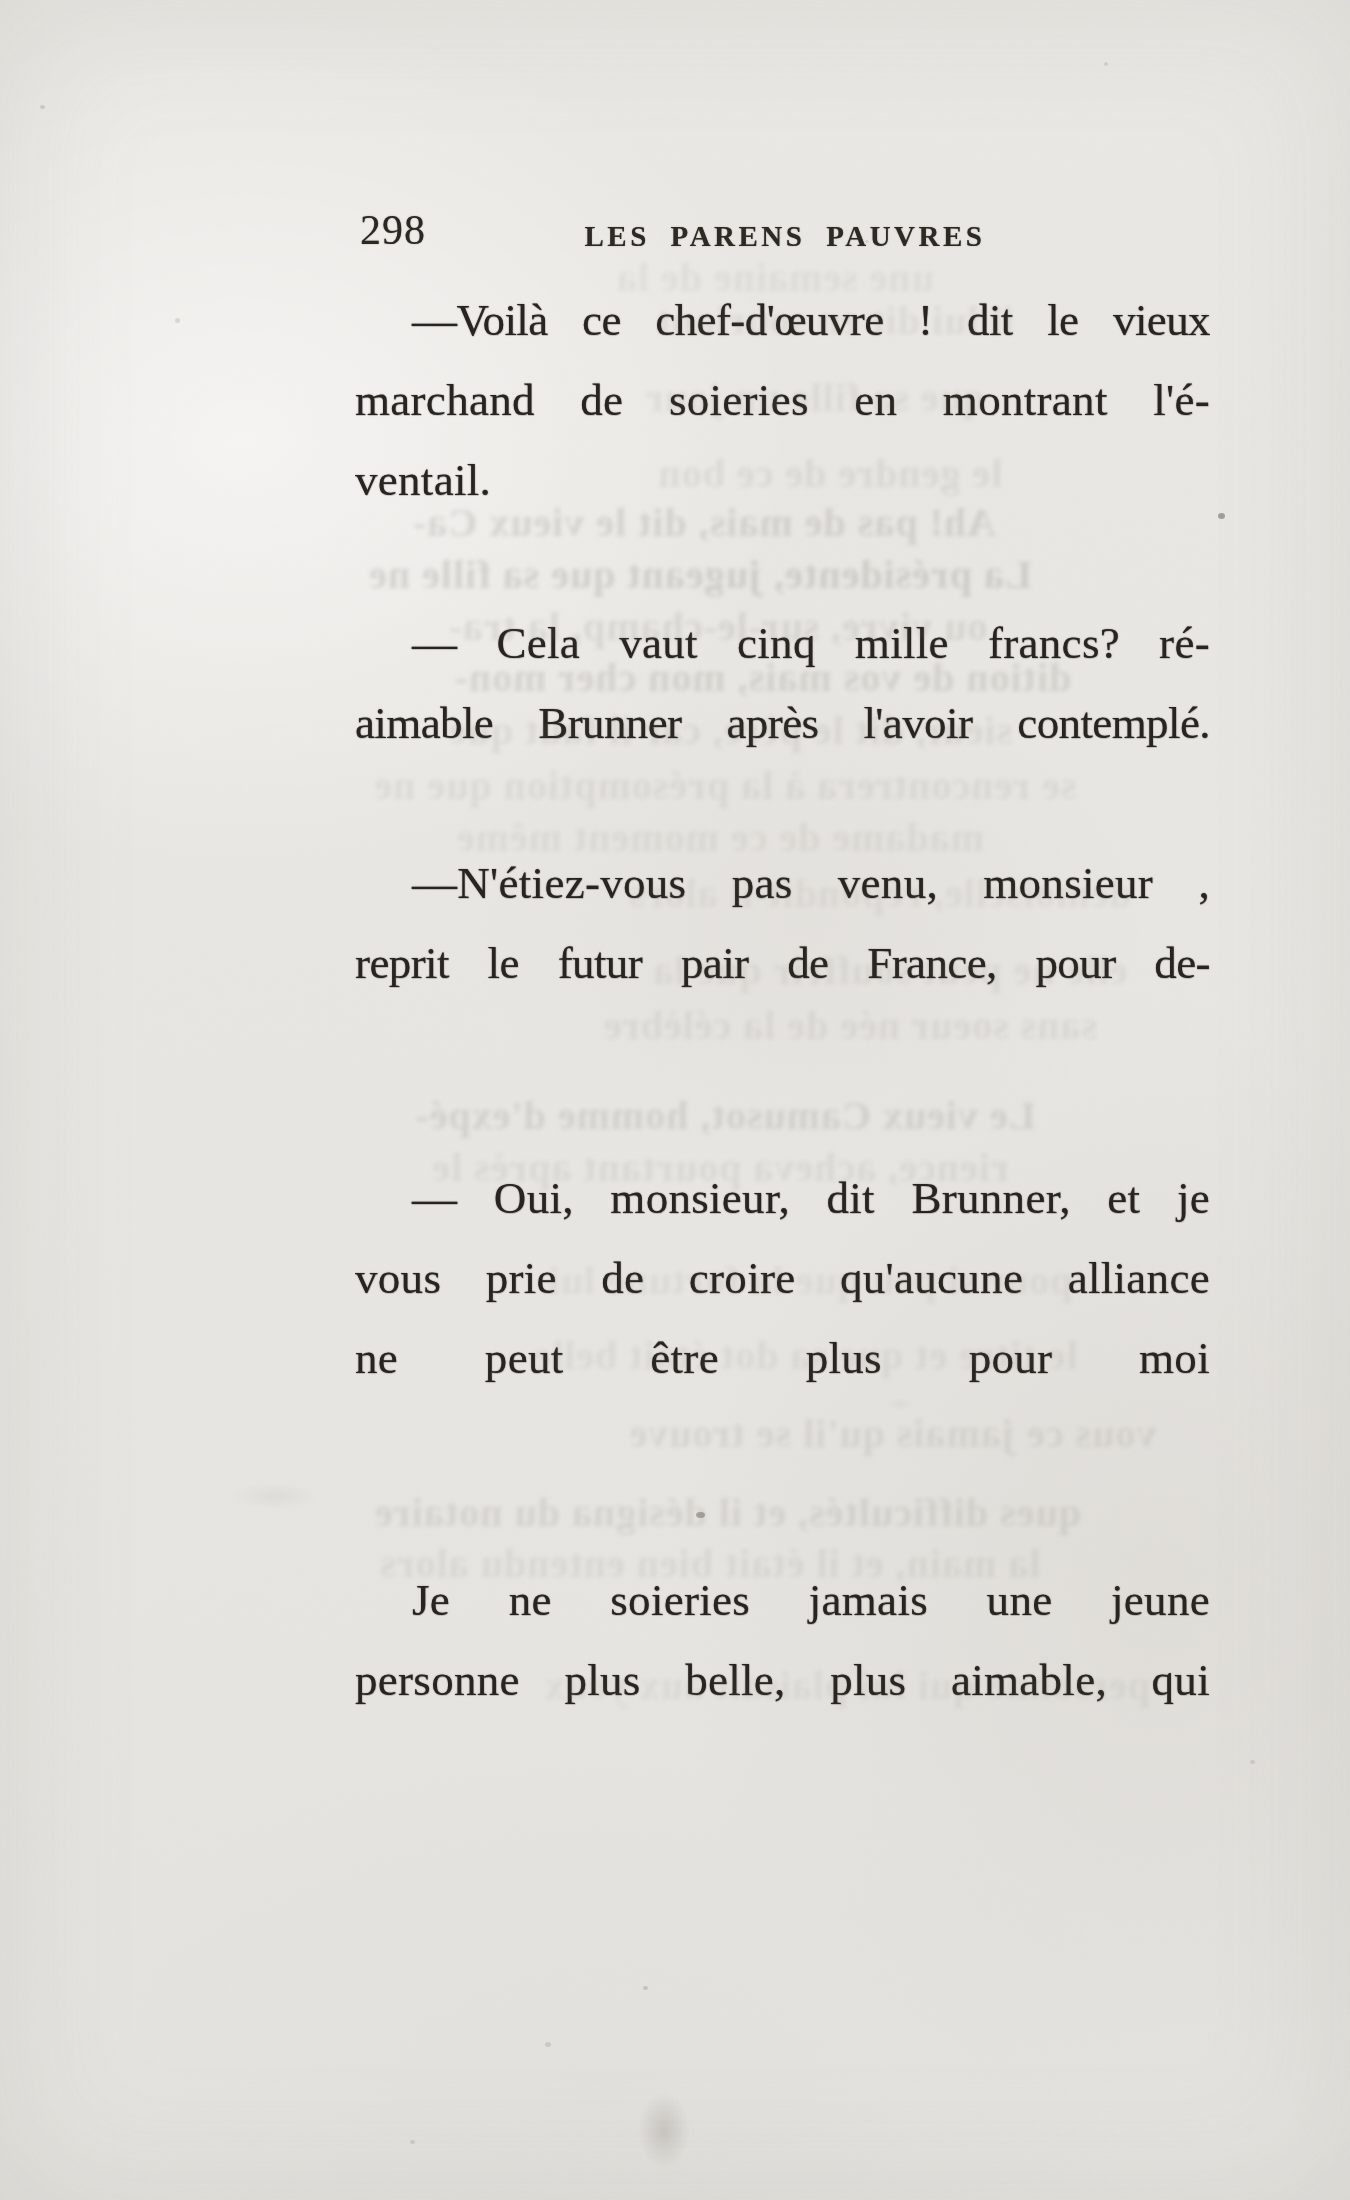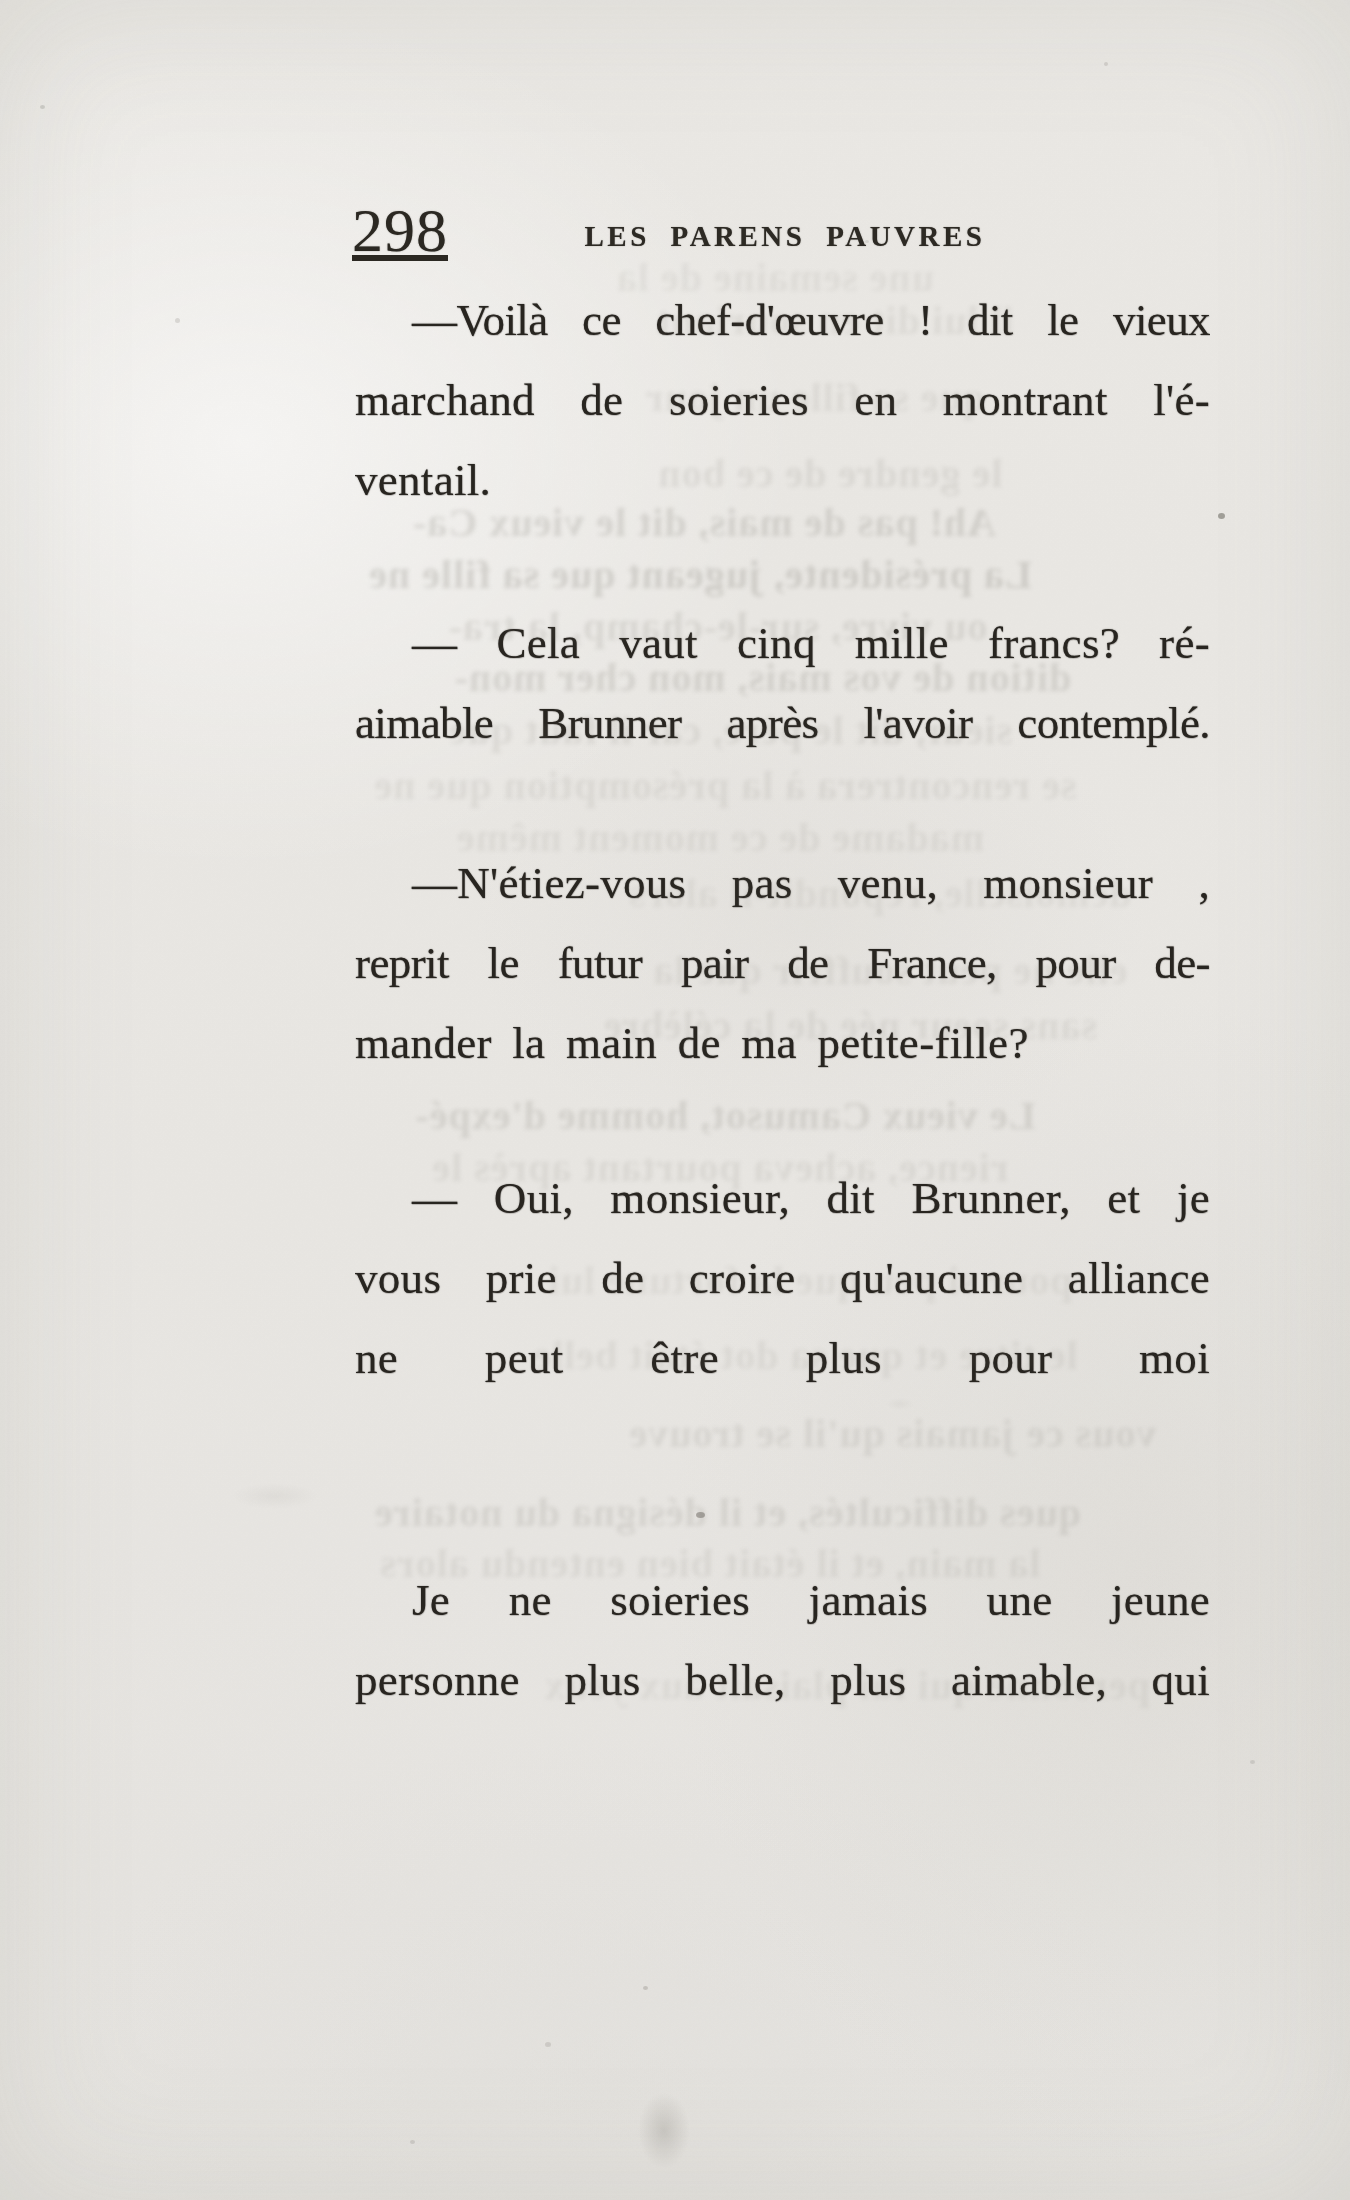--- a/index.html
+++ b/index.html
@@ -14,24 +14,23 @@
       radial-gradient(ellipse 900px 700px at 18% 20%, rgba(255,255,255,.55), transparent 62%),
       radial-gradient(ellipse 760px 900px at 86% 72%, rgba(206,203,197,.30), transparent 65%),
       radial-gradient(ellipse 560px 420px at 60% 42%, rgba(213,210,204,.25), transparent 60%),
       radial-gradient(ellipse 800px 500px at 45% 95%, rgba(224,222,218,.5), transparent 70%),
       linear-gradient(180deg,#eae8e4 0%,#e8e6e2 55%,#e5e3df 100%);
     box-shadow:inset 0 0 140px rgba(138,134,126,.16);
   }
   .noise{position:absolute;inset:0;opacity:.35;pointer-events:none;}
   
   .hdr-num{
-    position:absolute;left:352px;top:202px;height:56px;line-height:56px;
-    font-size:62px;color:#2b2822;letter-spacing:1px;
+    position:absolute;left:360px;top:202px;height:56px;line-height:56px;
+    font-size:42px;color:#2b2822;letter-spacing:1px;
     text-shadow:0 0 1.2px rgba(35,32,26,.55);
-    text-decoration:underline;
   }
   .hdr-title{
     position:absolute;left:350px;top:214px;width:870px;height:44px;line-height:44px;
     text-align:center;font-size:29px;font-weight:bold;color:#2d2a24;
     letter-spacing:3.5px;word-spacing:10px;
     text-shadow:0 0 1.2px rgba(35,32,26,.5);
   }
   
   .para{position:absolute;left:355px;width:855px;}
   .line{
@@ -119,21 +118,20 @@
         <div class="line j tight">
           <span>reprit</span>
           <span>le</span>
           <span>futur</span>
           <span>pair</span>
           <span>de</span>
           <span>France,</span>
           <span>pour</span>
           <span>de-</span>
         </div>
-        <div class="line" style="word-spacing: 9px;">mander la main de ma petite-fille?</div>
       </div>
       <div class="para" style="top: 1158px;">
         <div class="line j indent">
           <span>—</span>
           <span>Oui,</span>
           <span>monsieur,</span>
           <span>dit</span>
           <span>Brunner,</span>
           <span>et</span>
           <span>je</span>

